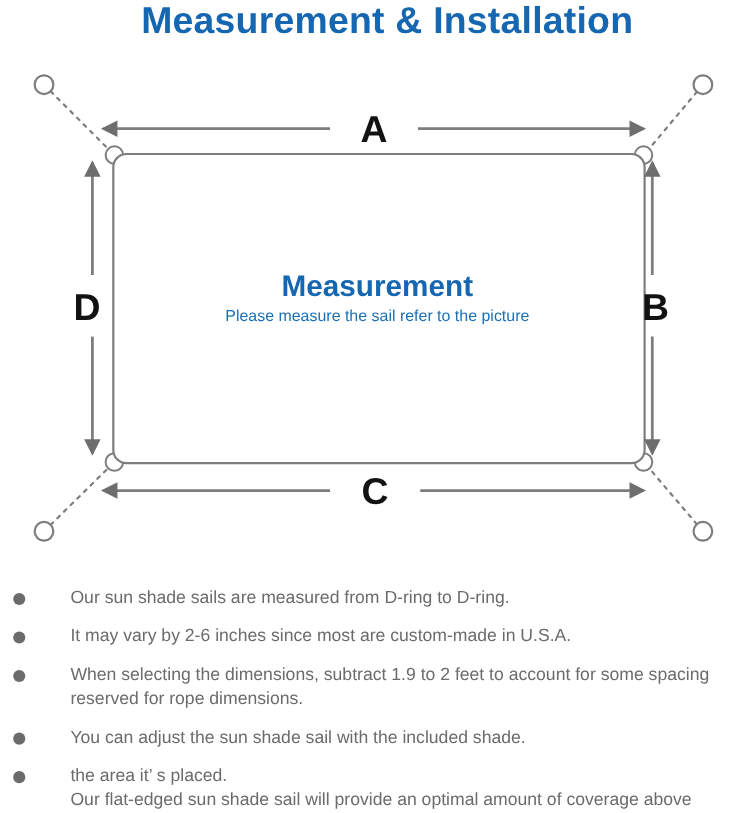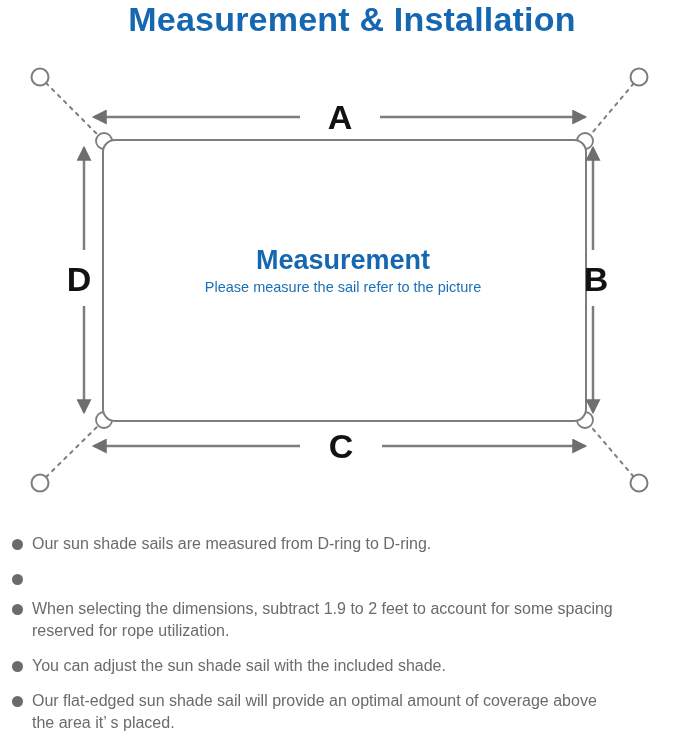--- a/index.html
+++ b/index.html
@@ -55,20 +55,21 @@
     left: 12px;
     width: 662px;
   }
   .bullet {
     display: flex;
     align-items: flex-start;
     margin-bottom: 13px;
     color: #6b6b6b;
     font-size: 16px;
     line-height: 22px;
+    gap: 32px;
   }
   .dot {
     flex: 0 0 auto;
     width: 11px;
     height: 11px;
     border-radius: 50%;
     background: #6b6b6b;
     margin: 6px 9px 0 0;
   }
   .bullet-text { white-space: nowrap; }
@@ -135,39 +136,42 @@
 
     <div class="bullet">
       <span class="dot"></span>
       <div class="bullet-text">
         <span class="bullet-line">Our sun shade sails are measured from D-ring to D-ring.</span>
       </div>
     </div>
 
     <div class="bullet">
       <span class="dot"></span>
+      <div class="bullet-text">
+        <span class="bullet-line">It may vary by 2-6 inches since most are custom-made in U.S.A.</span>
+      </div>
     </div>
 
     <div class="bullet">
       <span class="dot"></span>
       <div class="bullet-text">
         <span class="bullet-line">When selecting the dimensions, subtract 1.9 to 2 feet to account for some spacing</span>
-        <span class="bullet-line">reserved for rope utilization.</span>
+        <span class="bullet-line">reserved for rope dimensions.</span>
       </div>
     </div>
 
     <div class="bullet">
       <span class="dot"></span>
       <div class="bullet-text">
         <span class="bullet-line">You can adjust the sun shade sail with the included shade.</span>
       </div>
     </div>
 
     <div class="bullet">
       <span class="dot"></span>
       <div class="bullet-text">
+        <span class="bullet-line">the area it’ s placed.</span>
         <span class="bullet-line">Our flat-edged sun shade sail will provide an optimal amount of coverage above</span>
-        <span class="bullet-line">the area it’ s placed.</span>
       </div>
     </div>
 
   </div>
 </div>
 
 </body></html>

